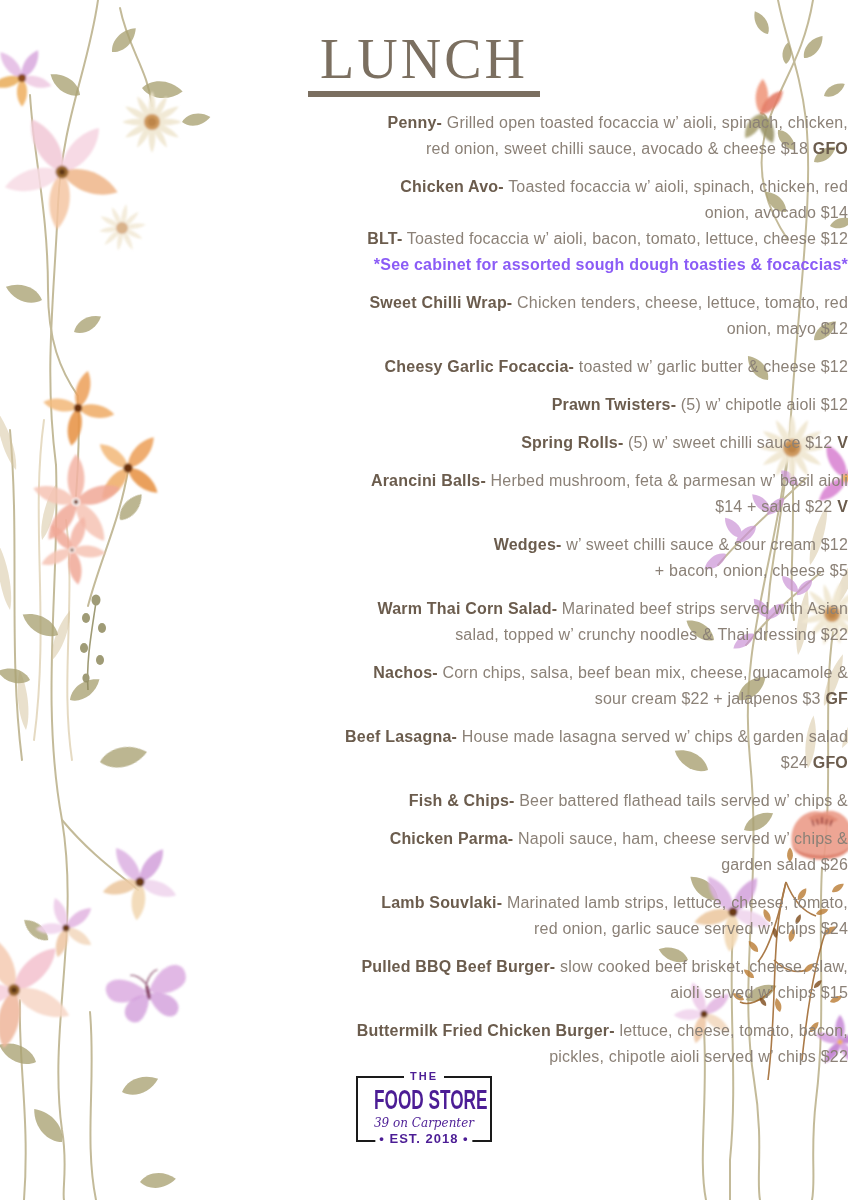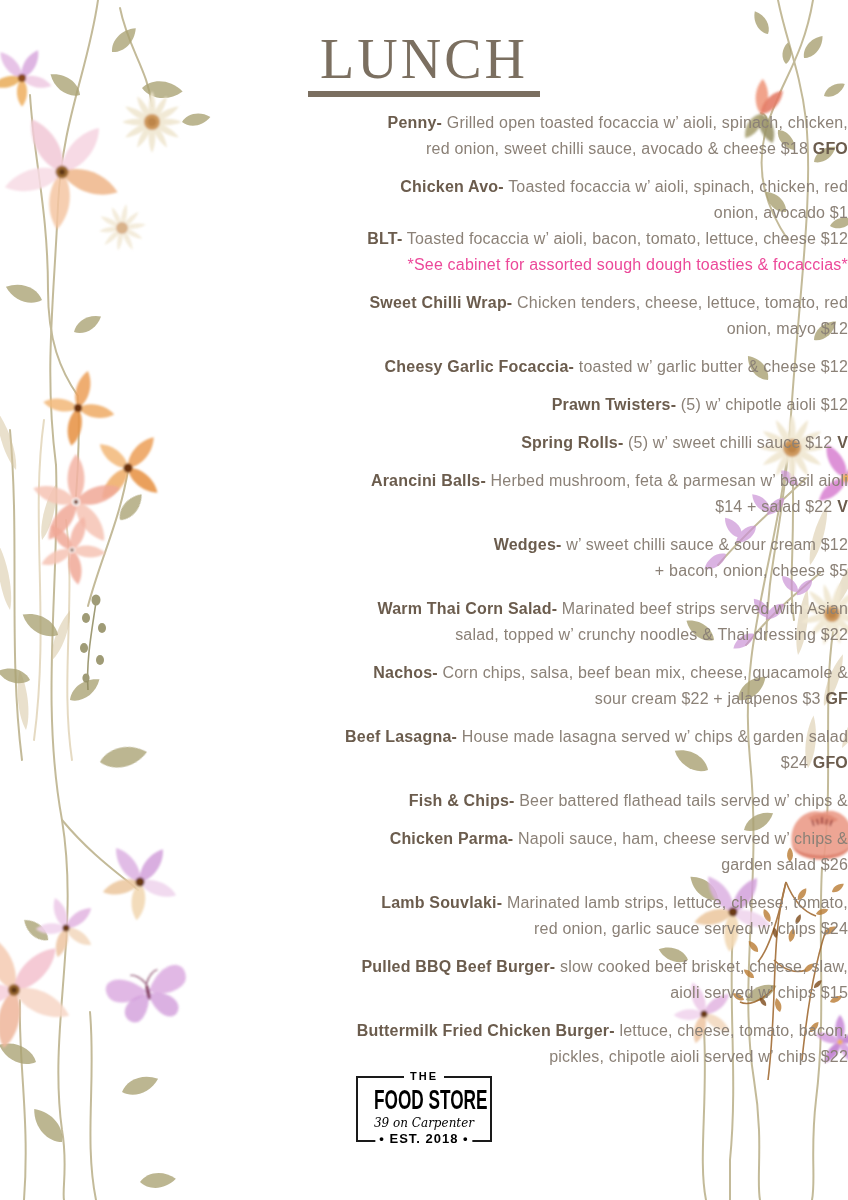--- a/index.html
+++ b/index.html
@@ -10,23 +10,23 @@
   .deco.right{right:0;}
   .content{position:relative;z-index:2;text-align:center;}
   .title-wrap{margin:30px 0 0 0;}
   .title{display:inline-block;font-family:"Liberation Serif","DejaVu Serif",serif;
          font-size:56px;line-height:1.04;letter-spacing:3px;color:#7b6f60;
          border-bottom:6px solid #7b6f60;padding:0 12px 3px;}
   .menu{margin-top:13px;}
   .block{margin-top:12px;}
   .line{font-size:16px;line-height:26px;color:#8b8177;letter-spacing:.2px;text-align:right;}
   .b{font-weight:700;color:#6b5c4d;}
-  .note{font-weight:400;color:#ec4899;}
+  .note{font-weight:700;color:#8b5cf6;}
   .logo{margin-top:6px;display:flex;justify-content:center;}
-  .logo-box{position:relative;width:122px;border:2.5px solid #1a1a1a;padding:10px 5px 10px;color:#000000;text-align:center;}
+  .logo-box{position:relative;width:122px;border:2.5px solid #1a1a1a;padding:10px 5px 10px;color:#4c1d95;text-align:center;}
   .logo-the{position:absolute;top:-8px;left:50%;transform:translateX(-50%);background:#fff;
             padding:0 6px;font-size:11px;font-weight:700;letter-spacing:2px;}
   .logo-name{display:block;font-weight:700;font-size:21px;white-space:nowrap;
              transform:scale(.82,1.32);transform-origin:center;}
   .logo-script{display:block;font-family:"DejaVu Serif",serif;font-style:italic;font-size:12px;margin-top:4px;}
   .logo-est{position:absolute;bottom:-6px;left:50%;transform:translateX(-50%);background:#fff;
             padding:0 4px;font-size:13px;font-weight:700;letter-spacing:1px;white-space:nowrap;}
 </style>
 </head>
 <body>
@@ -407,21 +407,21 @@
 
     <div class="menu">
 
       <div class="block">
         <div class="line"><span class="b">Penny-</span> <span>Grilled open toasted focaccia w’ aioli, spinach, chicken,</span></div>
         <div class="line"><span>red onion, sweet chilli sauce, avocado &amp; cheese $18</span> <span class="b">GFO</span></div>
       </div>
 
       <div class="block">
         <div class="line"><span class="b">Chicken Avo-</span> <span>Toasted focaccia w’ aioli, spinach, chicken, red</span></div>
-        <div class="line"><span>onion, avocado $1</span></div>
+        <div class="line"><span>onion, avocado $14</span></div>
         <div class="line"><span class="b">BLT-</span> <span>Toasted focaccia w’ aioli, bacon, tomato, lettuce, cheese $12</span></div>
         <div class="line note">*See cabinet for assorted sough dough toasties &amp; focaccias*</div>
       </div>
 
       <div class="block">
         <div class="line"><span class="b">Sweet Chilli Wrap-</span> <span>Chicken tenders, cheese, lettuce, tomato, red</span></div>
         <div class="line"><span>onion, mayo $12</span></div>
       </div>
 
       <div class="block">

